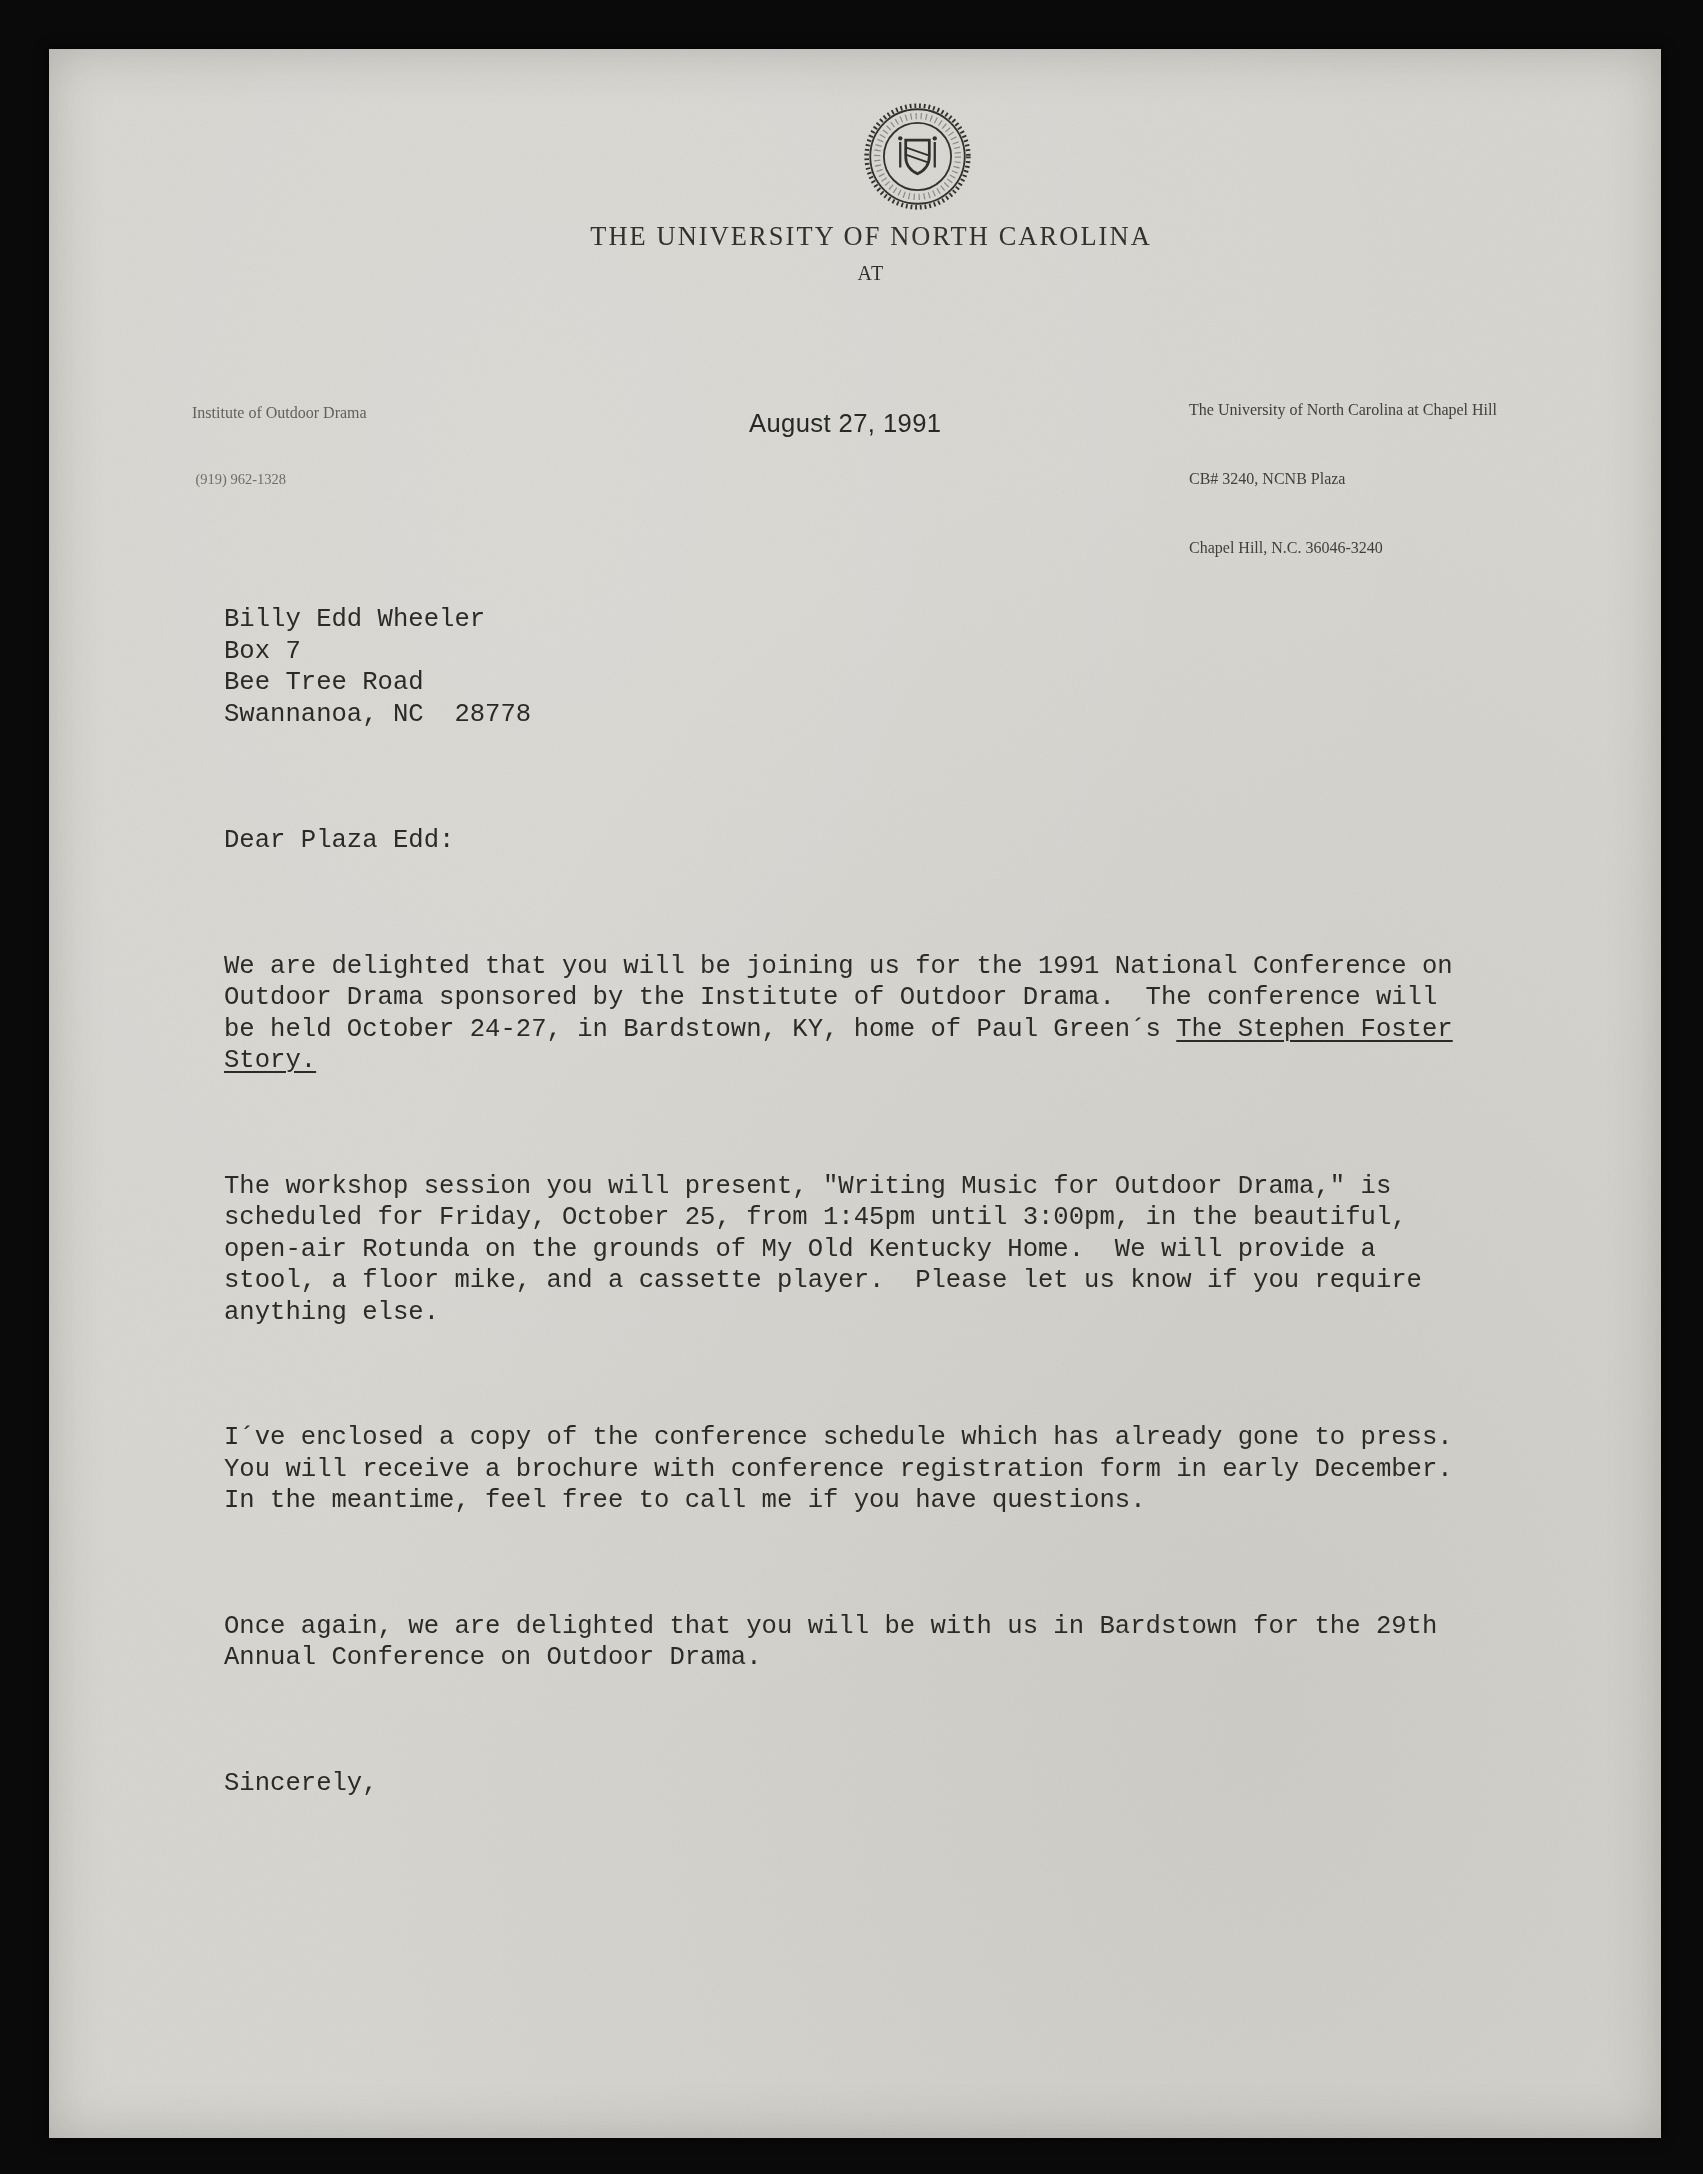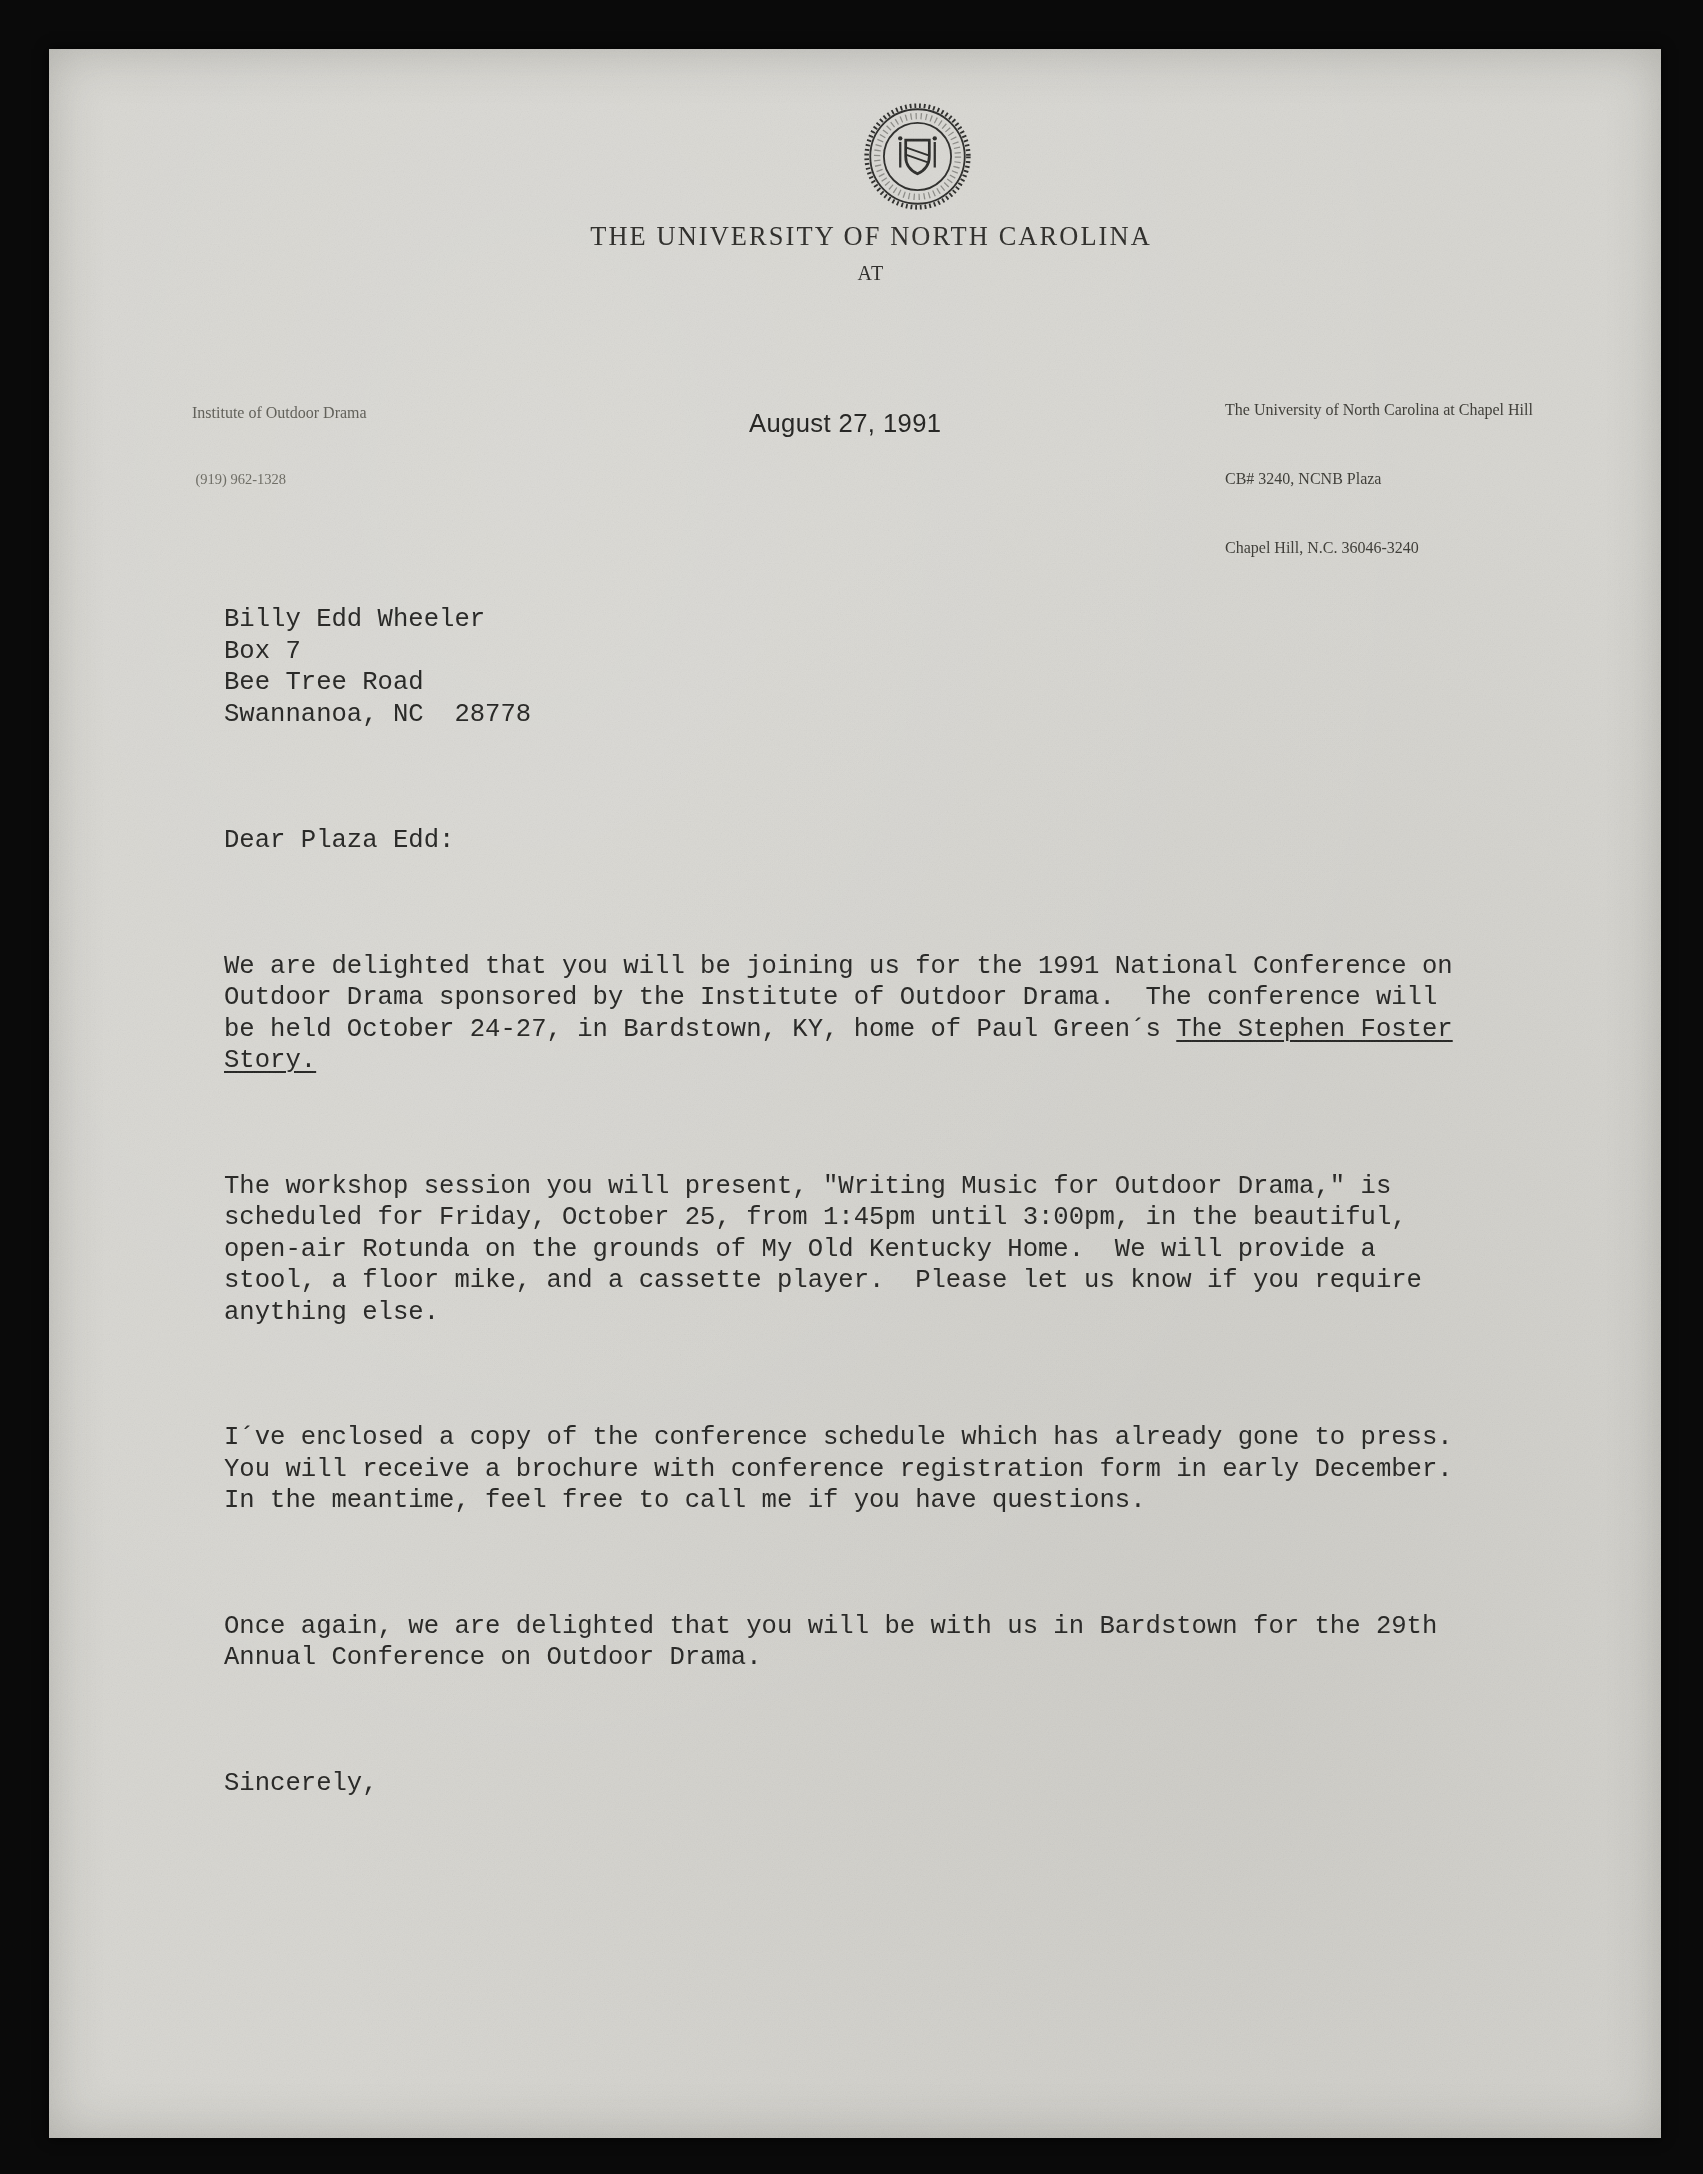--- a/index.html
+++ b/index.html
@@ -87,21 +87,21 @@
     position: absolute;
     left: 700px;
     top: 360px;
     font-family: Liberation Sans, sans-serif;
     font-size: 25.6px;
     color: #20201e;
     letter-spacing: 0.4px;
   }
   .addr-block {
     position: absolute;
-    left: 1176px;
+    left: 1140px;
     top: 303px;
     font-family: "Liberation Serif", "DejaVu Serif", serif;
     font-size: 16px;
     line-height: 23px;
     color: #3a3933;
     white-space: pre-wrap;
   }
   
   .body-block {
     position: absolute;

